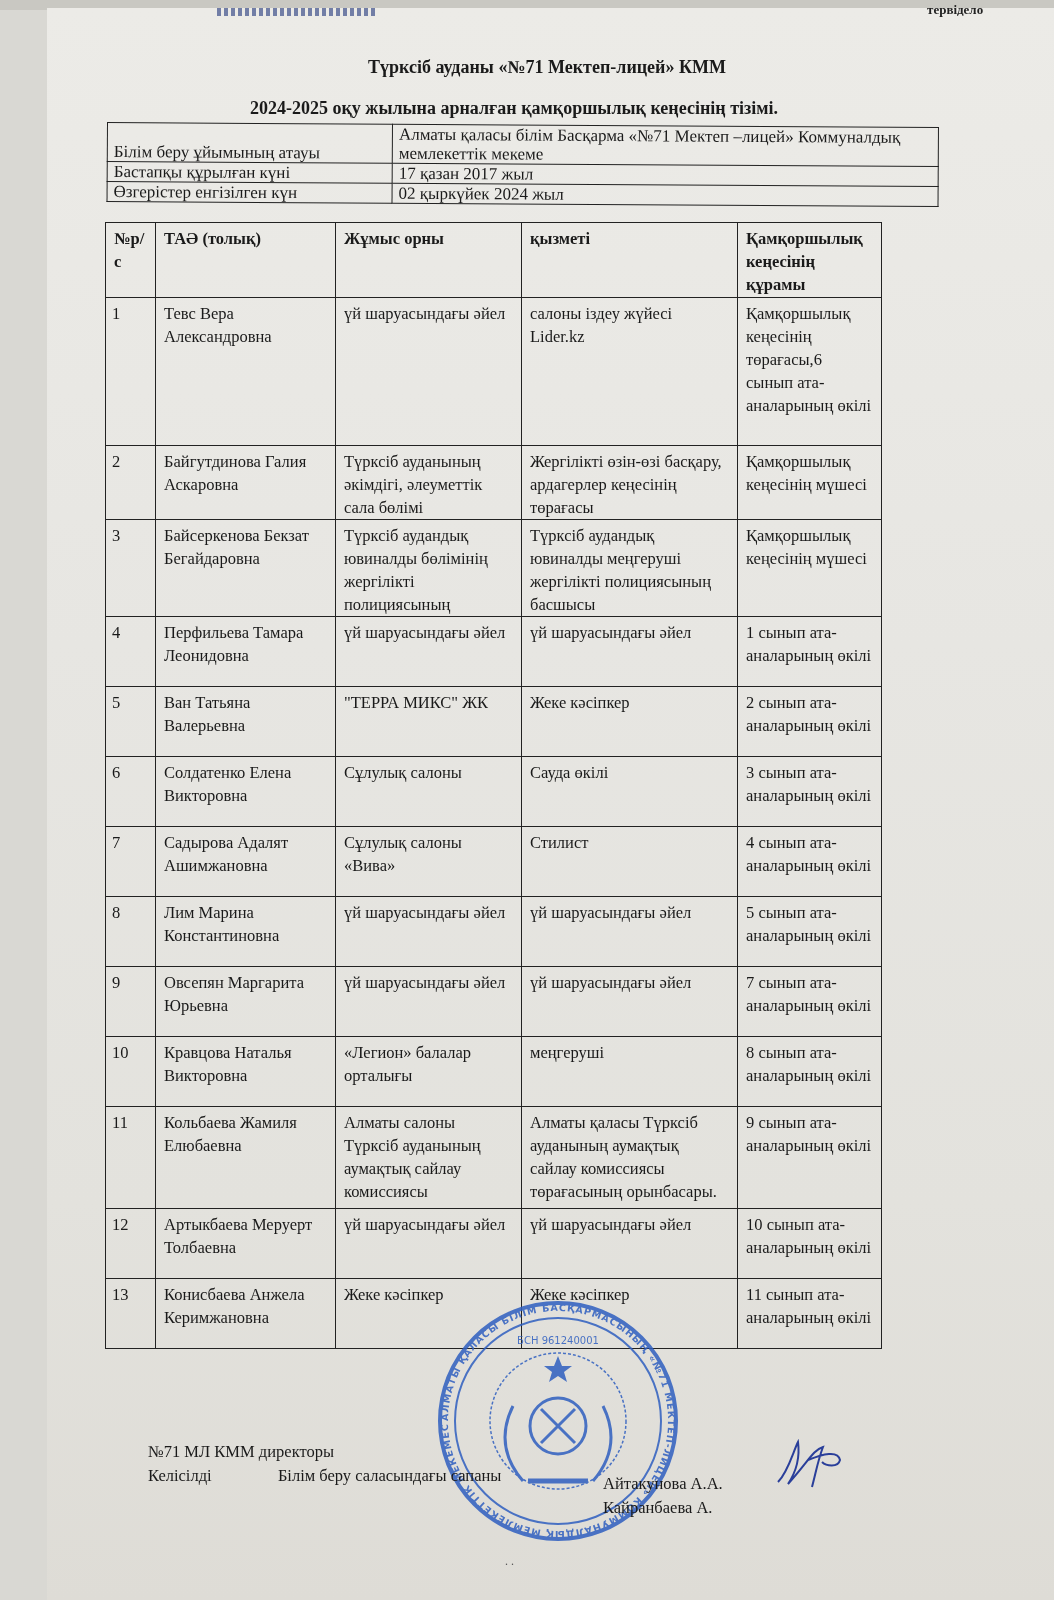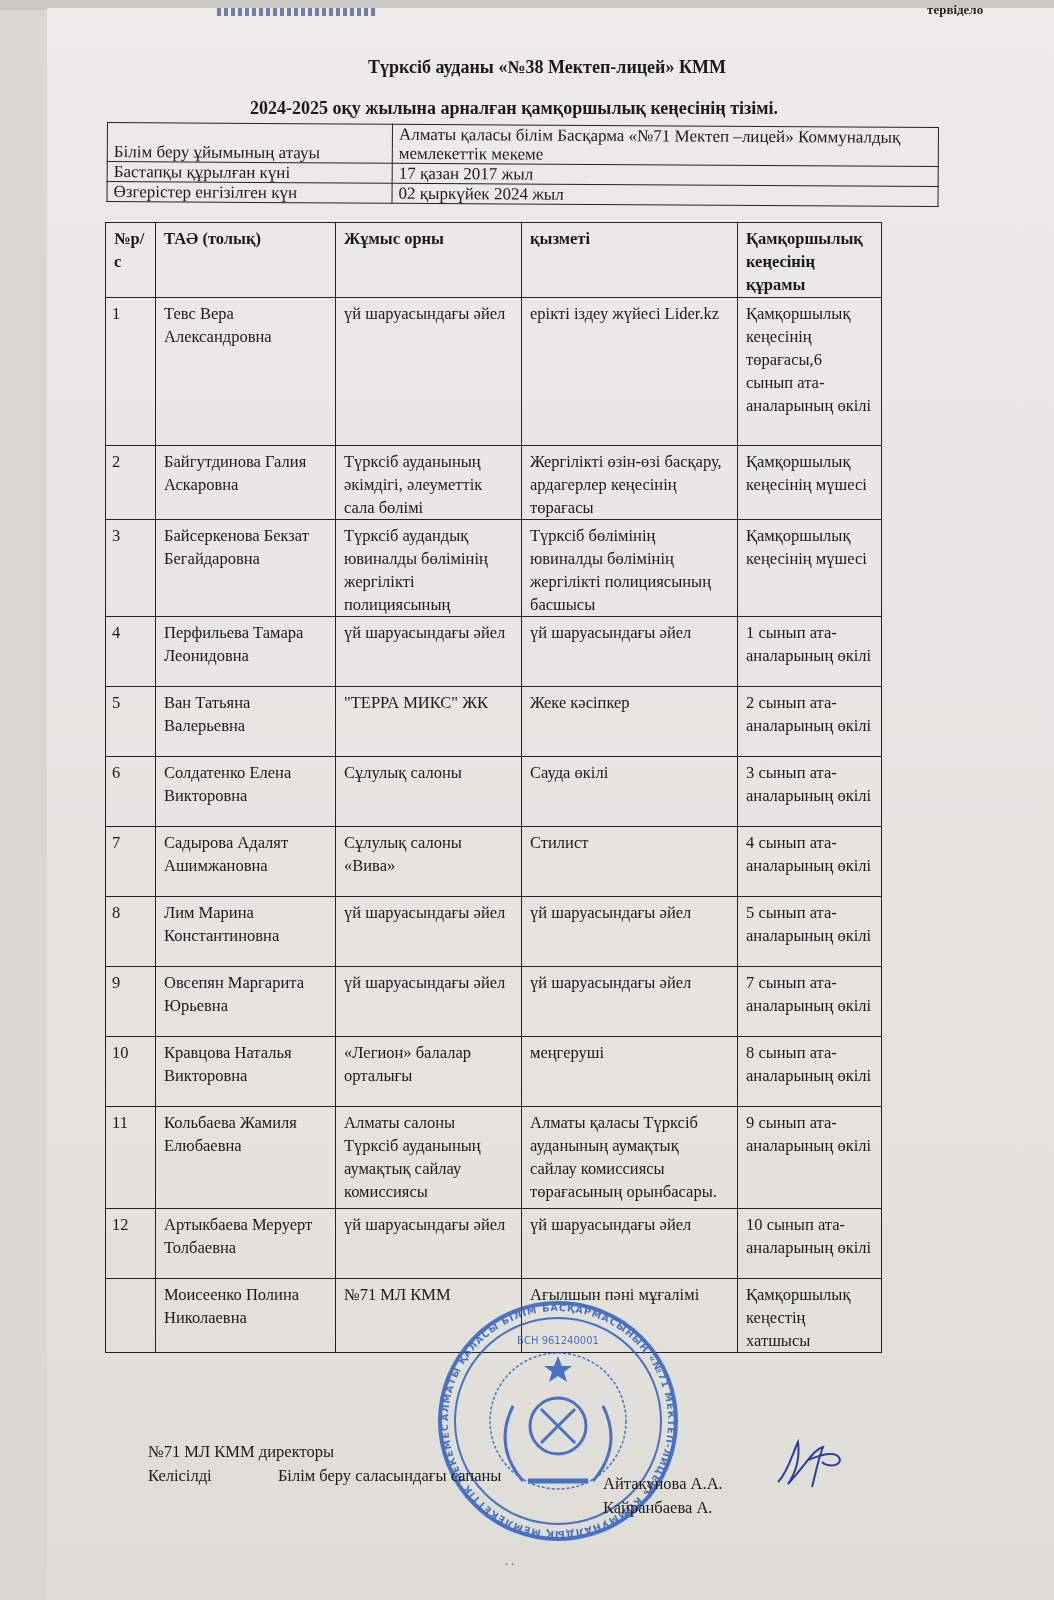--- a/index.html
+++ b/index.html
@@ -67,21 +67,21 @@
   </style>
 </head>
 <body>
 
 <div class="top-strip"></div>
 <div class="paper">
   <div class="top-bleed"></div>
   <div class="top-bleed-text">тервідело</div>
 </div>
 
-<div class="title1">Түрксіб ауданы «№38 Мектеп-лицей» КММ</div>
+<div class="title1">Түрксіб ауданы «№71 Мектеп-лицей» КММ</div>
 <div class="title2">2024-2025 оқу жылына арналған қамқоршылық кеңесінің тізімі.</div>
 
 <table class="info">
   <tbody>
       <tr>
     <td class="k" style="height:38px">Білім беру ұйымының атауы</td>
     <td>Алматы қаласы білім Басқарма «№71 Мектеп –лицей» Коммуналдық мемлекеттік мекеме</td>
   </tr>
   <tr>
     <td class="k">Бастапқы құрылған күні</td>
@@ -109,35 +109,35 @@
       <th>Жұмыс орны</th>
       <th>қызметі</th>
       <th>Қамқоршылық кеңесінің құрамы</th>
     </tr>
   </thead>
   <tbody id="rows">
       <tr style="height: 148px;">
         <td class="num">1</td>
         <td>Тевс Вера Александровна</td>
         <td>үй шаруасындағы әйел</td>
-        <td>ерікті іздеу жүйесі Lider.kz</td>
+        <td>салоны іздеу жүйесі Lider.kz</td>
         <td>Қамқоршылық кеңесінің төрағасы,6 сынып ата-аналарының өкілі</td>
       </tr>
       <tr style="height: 60px;">
         <td class="num">2</td>
         <td>Байгутдинова Галия Аскаровна</td>
         <td>Түрксіб ауданының әкімдігі, әлеуметтік сала бөлімі</td>
         <td>Жергілікті өзін-өзі басқару, ардагерлер кеңесінің төрағасы</td>
         <td>Қамқоршылық кеңесінің мүшесі</td>
       </tr>
       <tr style="height: 92px;">
         <td class="num">3</td>
         <td>Байсеркенова Бекзат Бегайдаровна</td>
         <td>Түрксіб аудандық ювиналды бөлімінің жергілікті полициясының</td>
-        <td>Түрксіб бөлімінің ювиналды бөлімінің жергілікті полициясының басшысы</td>
+        <td>Түрксіб аудандық ювиналды меңгеруші жергілікті полициясының басшысы</td>
         <td>Қамқоршылық кеңесінің мүшесі</td>
       </tr>
       <tr style="height: 70px;">
         <td class="num">4</td>
         <td>Перфильева Тамара Леонидовна</td>
         <td>үй шаруасындағы әйел</td>
         <td>үй шаруасындағы әйел</td>
         <td>1 сынып ата-аналарының өкілі</td>
       </tr>
       <tr style="height: 70px;">
@@ -190,25 +190,25 @@
         <td>9 сынып ата-аналарының өкілі</td>
       </tr>
       <tr style="height: 70px;">
         <td class="num">12</td>
         <td>Артыкбаева Меруерт Толбаевна</td>
         <td>үй шаруасындағы әйел</td>
         <td>үй шаруасындағы әйел</td>
         <td>10 сынып ата-аналарының өкілі</td>
       </tr>
       <tr style="height: 70px;">
-        <td class="num"></td>
-        <td>Моисеенко Полина Николаевна</td>
-        <td>№71 МЛ КММ</td>
-        <td>Ағылшын пәні мұғалімі</td>
-        <td>Қамқоршылық кеңестің хатшысы</td>
+        <td class="num">13</td>
+        <td>Конисбаева Анжела Керимжановна</td>
+        <td>Жеке кәсіпкер</td>
+        <td>Жеке кәсіпкер</td>
+        <td>11 сынып ата-аналарының өкілі</td>
       </tr>
     </tbody>
 </table>
 
 <svg class="stamp" viewBox="0 0 250 250">
   <circle cx="125" cy="125" r="118" fill="none" stroke="#2f5fc0" stroke-width="4"></circle>
   <circle cx="125" cy="125" r="103" fill="none" stroke="#2f5fc0" stroke-width="2"></circle>
   <circle cx="125" cy="125" r="68" fill="none" stroke="#2f5fc0" stroke-width="1.5" stroke-dasharray="3 2"></circle>
   <circle cx="125" cy="130" r="28" fill="none" stroke="#2f5fc0" stroke-width="3"></circle>
   <path d="M108 113 L142 147 M142 113 L108 147" stroke="#2f5fc0" stroke-width="3"></path>

